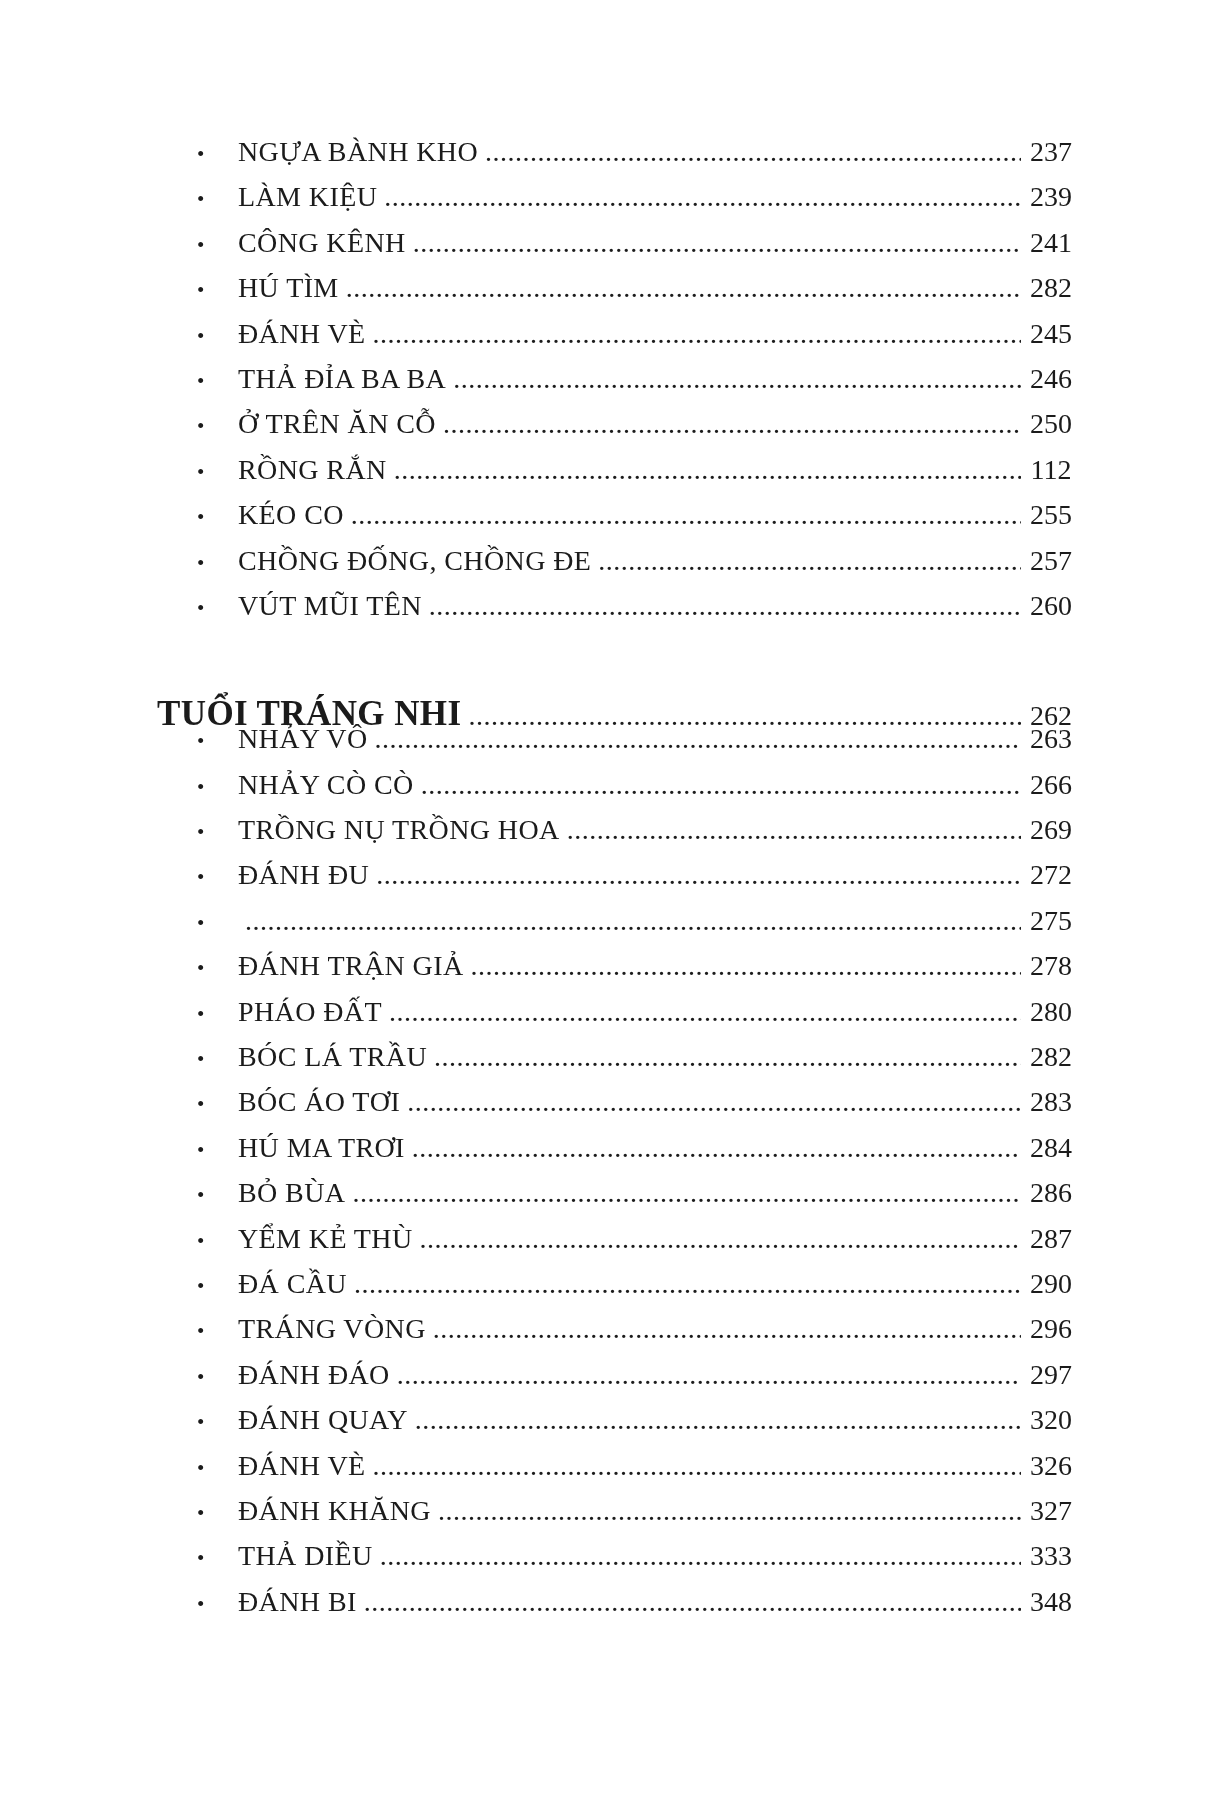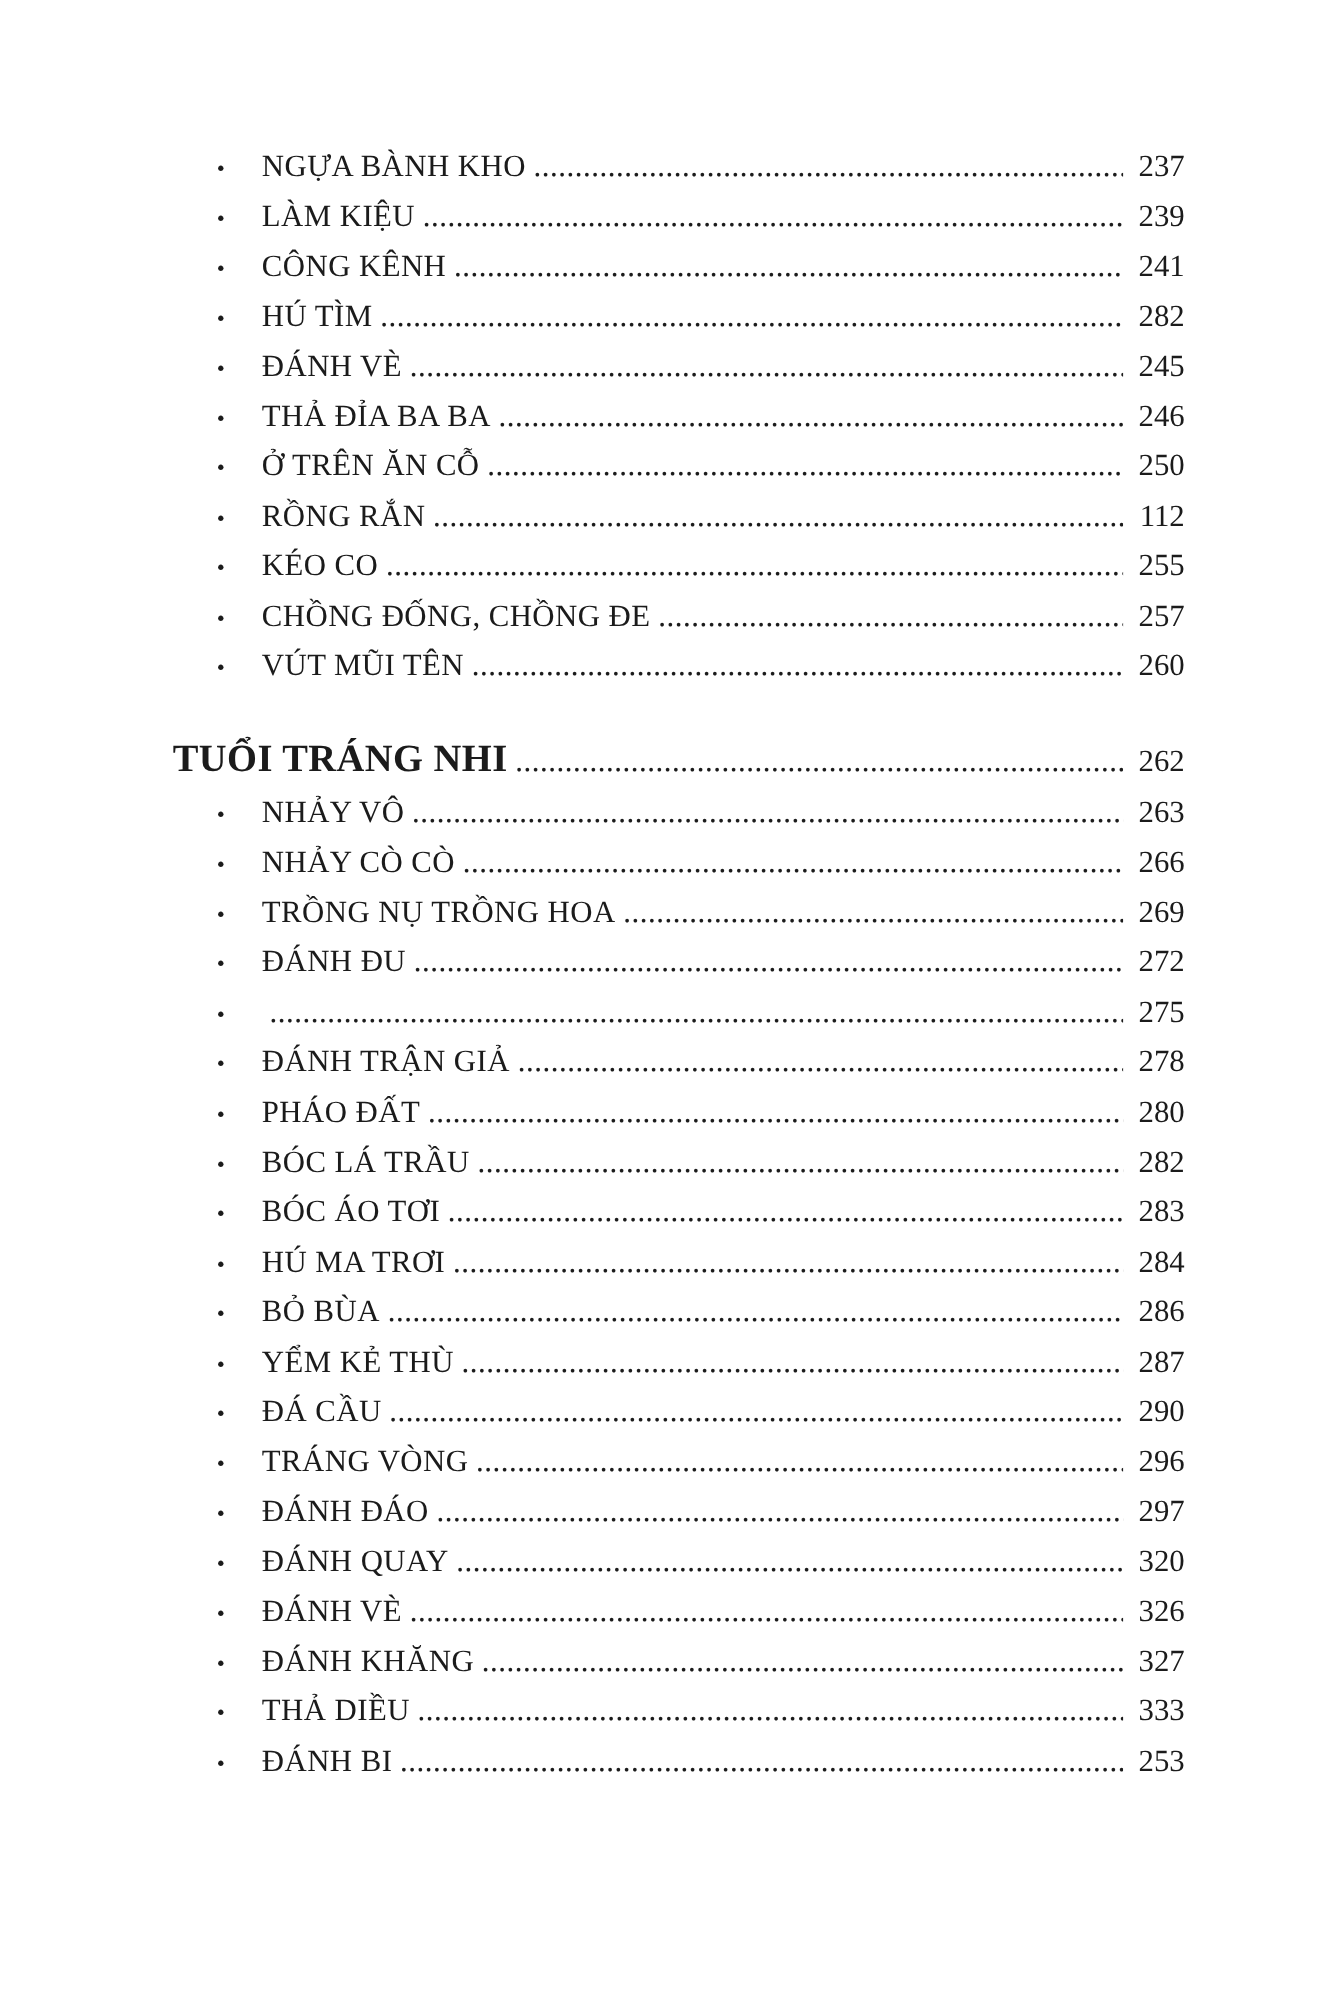--- a/index.html
+++ b/index.html
@@ -41,33 +41,34 @@
     overflow: hidden;
     white-space: nowrap;
     margin-left: 7px;
     margin-right: 4px;
     letter-spacing: 0.5px;
     font-size: 28px;
   }
   .num {
     flex: 0 0 auto;
     min-width: 52px;
-    text-align: right;
+    text-align: center;
     font-size: 28px;
   }
   .section-row {
     margin-top: 36px;
     height: 52px;
     line-height: 52px;
   }
   .section-title {
     font-size: 35px;
     font-weight: bold;
     letter-spacing: 0.4px;
     white-space: nowrap;
+    margin-top: 24px;
   }
 </style>
 </head>
 <body>
 
 <div class="page">
   <div class="toc">
 
     <div id="leading-items">
         <div class="row item-row">
@@ -255,18 +256,18 @@
         <div class="row item-row">
           <span class="bullet">•</span>
           <span class="label">THẢ DIỀU</span>
           <span class="leader">....................................................................................................................................................................................................................................................................</span>
           <span class="num">333</span>
         </div>
         <div class="row item-row">
           <span class="bullet">•</span>
           <span class="label">ĐÁNH BI</span>
           <span class="leader">....................................................................................................................................................................................................................................................................</span>
-          <span class="num">253</span>
+          <span class="num">348</span>
         </div>
       </div>
 
   </div>
 </div>
 
 </body></html>

